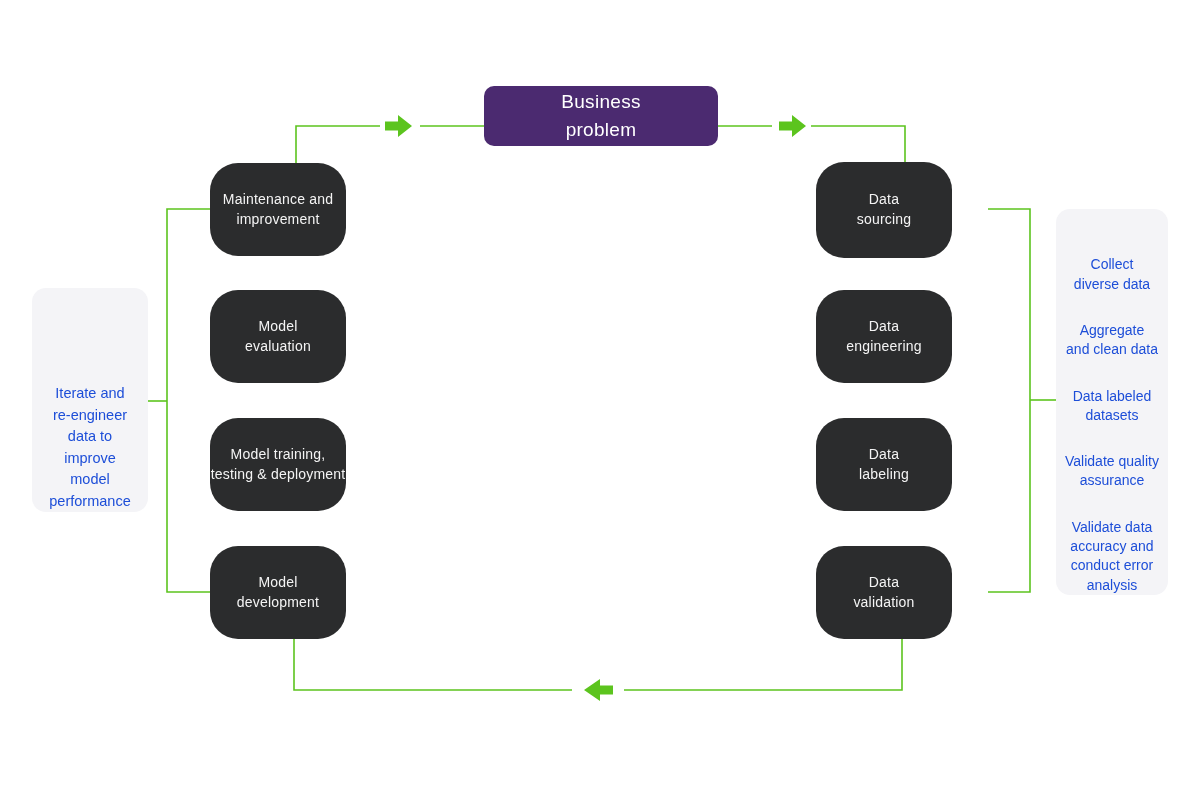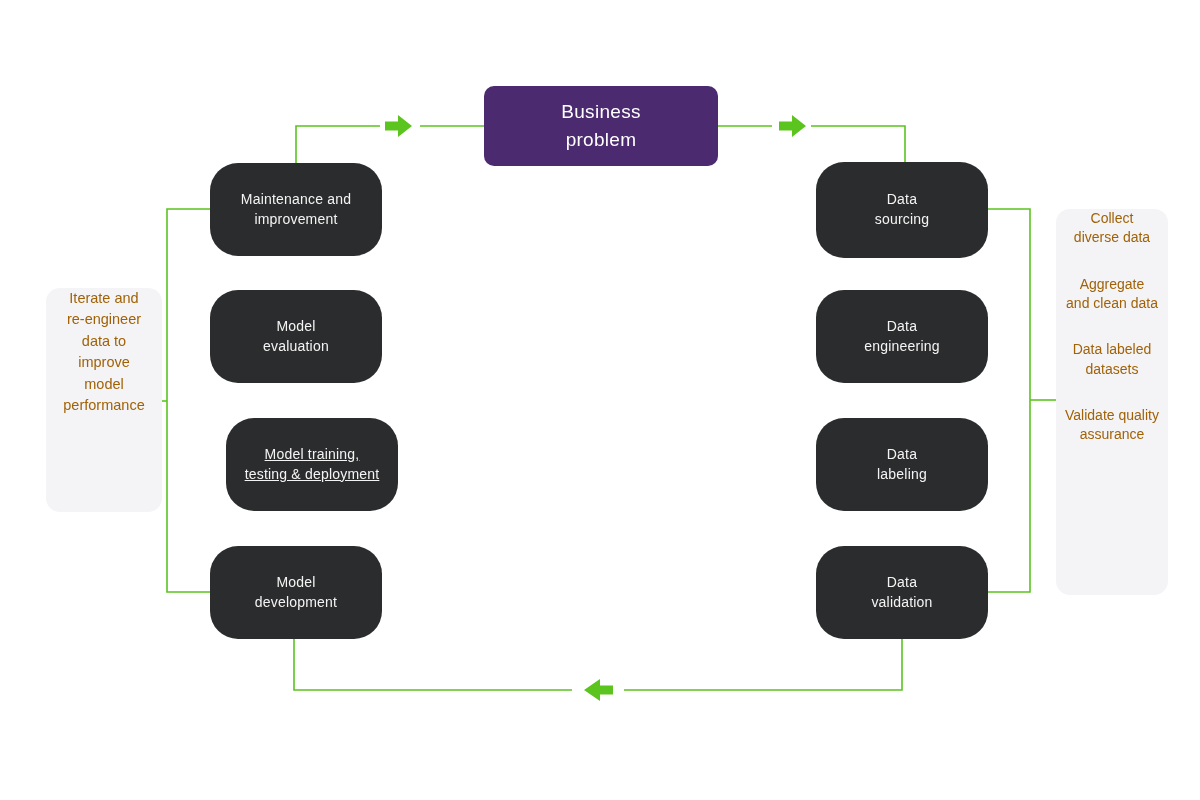--- a/index.html
+++ b/index.html
@@ -25,65 +25,65 @@
     fill: none;
     stroke: #5cc41e;
     stroke-width: 1.6;
   }
   .connectors polygon {
     fill: #5cc41e;
     stroke: none;
   }
   .flow-node {
     position: absolute;
-    width: 172px;
+    width: 136px;
     height: 93px;
     background: #2b2c2d;
     border-radius: 28px;
     color: #f4f4f4;
     font-size: 14px;
     line-height: 1.42;
     letter-spacing: 0.2px;
     display: flex;
     align-items: center;
     justify-content: center;
     text-align: center;
     white-space: pre-line;
   }
   .business-node {
     position: absolute;
     left: 484px;
     top: 86px;
     width: 234px;
-    height: 80px;
+    height: 60px;
     background: #4b2a70;
     border-radius: 10px;
     color: #ffffff;
     font-size: 19px;
     line-height: 1.5;
     letter-spacing: 0.3px;
     display: flex;
     align-items: center;
     justify-content: center;
     text-align: center;
     white-space: pre-line;
   }
   .side-panel {
     position: absolute;
     background: #f4f4f7;
     border-radius: 14px;
-    color: #a16207;
+    color: #1d4ed8;
     display: flex;
     flex-direction: column;
     align-items: center;
-    justify-content: flex-start;
+    justify-content: flex-end;
     text-align: center;
   }
   .panel-left {
-    left: 46px;
+    left: 32px;
     top: 288px;
     width: 116px;
     height: 224px;
     font-size: 14.5px;
     line-height: 1.48;
     white-space: pre-line;
   }
   .panel-right {
     left: 1056px;
     top: 209px;
@@ -123,21 +123,21 @@
     <path d="M624 690 H902 V638"></path>
   </svg>
 
   <div class="business-node">Business
 problem</div>
 
   <div class="flow-node" style="left:210px; top:163px;">Maintenance and
 improvement</div>
   <div class="flow-node" style="left:210px; top:290px;">Model
 evaluation</div>
-  <div class="flow-node" style="left:226px; top:418px;text-decoration:underline;">Model training,
+  <div class="flow-node" style="left:210px; top:418px;">Model training,
 testing &amp; deployment</div>
   <div class="flow-node" style="left:210px; top:546px;">Model
 development</div>
 
   <div class="flow-node" style="left:816px; top:162px; height:96px;">Data
 sourcing</div>
   <div class="flow-node" style="left:816px; top:290px;">Data
 engineering</div>
   <div class="flow-node" style="left:816px; top:418px;">Data
 labeling</div>
@@ -155,15 +155,19 @@
 
   <div class="side-panel panel-right">
     <span class="panel-item">Collect
 diverse data</span>
     <span class="panel-item">Aggregate
 and clean data</span>
     <span class="panel-item">Data labeled
 datasets</span>
     <span class="panel-item">Validate quality
 assurance</span>
+    <span class="panel-item">Validate data
+accuracy and
+conduct error
+analysis</span>
   </div>
 
 </div>
 
 </body></html>

